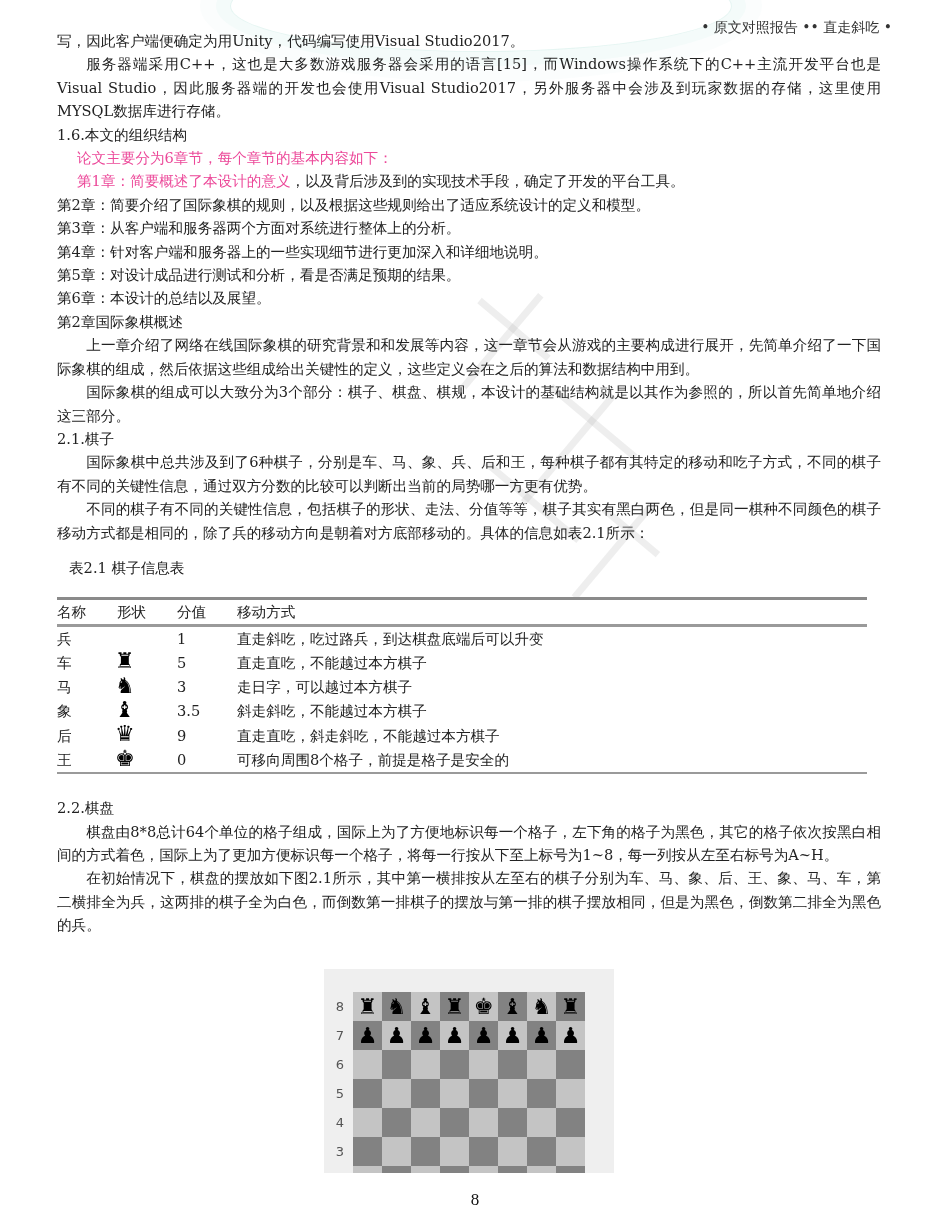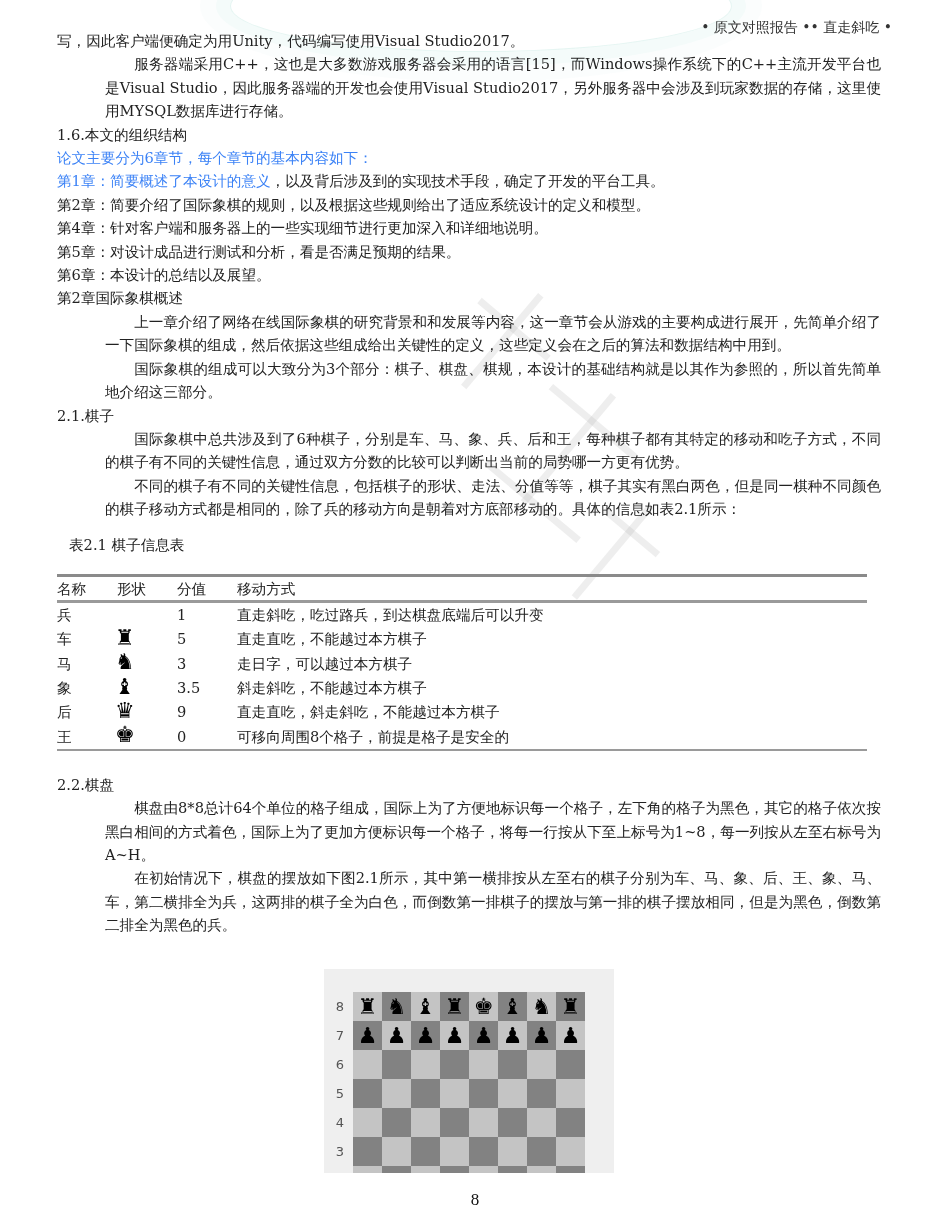--- a/index.html
+++ b/index.html
@@ -24,22 +24,22 @@
     position: absolute; left: 370px; top: 330px; width: 330px; height: 260px;
     transform: rotate(40deg);
     pointer-events: none;
   }
   .watermark .bar { position: absolute; background: rgba(160,160,160,0.18); }
   .content {
     position: absolute; left: 57px; top: 29px; width: 824px;
     font-size: 14.6px; line-height: 23.4px;
   }
   .p { margin: 0; text-align: justify; text-justify: inter-ideograph; }
-  .indent { text-indent: 2em; margin-left: 48px; }
-  .red { color: #3b82f6; }
+  .indent { text-indent: 2em; }
+  .red { color: #ec4899; margin-left: 20px; }
   .table-caption { margin: 12px; }
   .table-wrap { margin-top: 18px; width: 810px; }
   table.pieces { border-collapse: collapse; width: 810px; font-size: 14.6px; }
   table.pieces th, table.pieces td {
     text-align: left; font-weight: normal; padding: 0; height: 23.4px; line-height: 23.4px;
     vertical-align: middle;
   }
   table.pieces thead tr { border-top: 3px solid #8a8a8a; border-bottom: 3px solid #9a9a9a; margin-left: 32px; }
   table.pieces tbody tr:last-child { border-bottom: 2px solid #9a9a9a; }
   .col-name { width: 60px; }
@@ -91,20 +91,21 @@
   <div class="bar" style="left:280px;top:90px;width:7px;height:120px;"></div>
 </div>
 
 <div class="content">
   <p class="p">写，因此客户端便确定为用Unity，代码编写使用Visual Studio2017。</p>
   <p class="p indent">服务器端采用C++，这也是大多数游戏服务器会采用的语言[15]，而Windows操作系统下的C++主流开发平台也是Visual Studio，因此服务器端的开发也会使用Visual Studio2017，另外服务器中会涉及到玩家数据的存储，这里使用MYSQL数据库进行存储。</p>
   <p class="p">1.6.本文的组织结构</p>
   <p class="p red">论文主要分为6章节，每个章节的基本内容如下：</p>
   <p class="p"><span class="red">第1章：简要概述了本设计的意义</span><span>，以及背后涉及到的实现技术手段，确定了开发的平台工具。</span></p>
   <p class="p">第2章：简要介绍了国际象棋的规则，以及根据这些规则给出了适应系统设计的定义和模型。</p>
+  <p class="p">第3章：从客户端和服务器两个方面对系统进行整体上的分析。</p>
   <p class="p">第4章：针对客户端和服务器上的一些实现细节进行更加深入和详细地说明。</p>
   <p class="p">第5章：对设计成品进行测试和分析，看是否满足预期的结果。</p>
   <p class="p">第6章：本设计的总结以及展望。</p>
   <p class="p">第2章国际象棋概述</p>
   <p class="p indent">上一章介绍了网络在线国际象棋的研究背景和和发展等内容，这一章节会从游戏的主要构成进行展开，先简单介绍了一下国际象棋的组成，然后依据这些组成给出关键性的定义，这些定义会在之后的算法和数据结构中用到。</p>
   <p class="p indent">国际象棋的组成可以大致分为3个部分：棋子、棋盘、棋规，本设计的基础结构就是以其作为参照的，所以首先简单地介绍这三部分。</p>
   <p class="p">2.1.棋子</p>
   <p class="p indent">国际象棋中总共涉及到了6种棋子，分别是车、马、象、兵、后和王，每种棋子都有其特定的移动和吃子方式，不同的棋子有不同的关键性信息，通过双方分数的比较可以判断出当前的局势哪一方更有优势。</p>
   <p class="p indent">不同的棋子有不同的关键性信息，包括棋子的形状、走法、分值等等，棋子其实有黑白两色，但是同一棋种不同颜色的棋子移动方式都是相同的，除了兵的移动方向是朝着对方底部移动的。具体的信息如表2.1所示：</p>
   <p class="table-caption">表2.1 棋子信息表</p>

